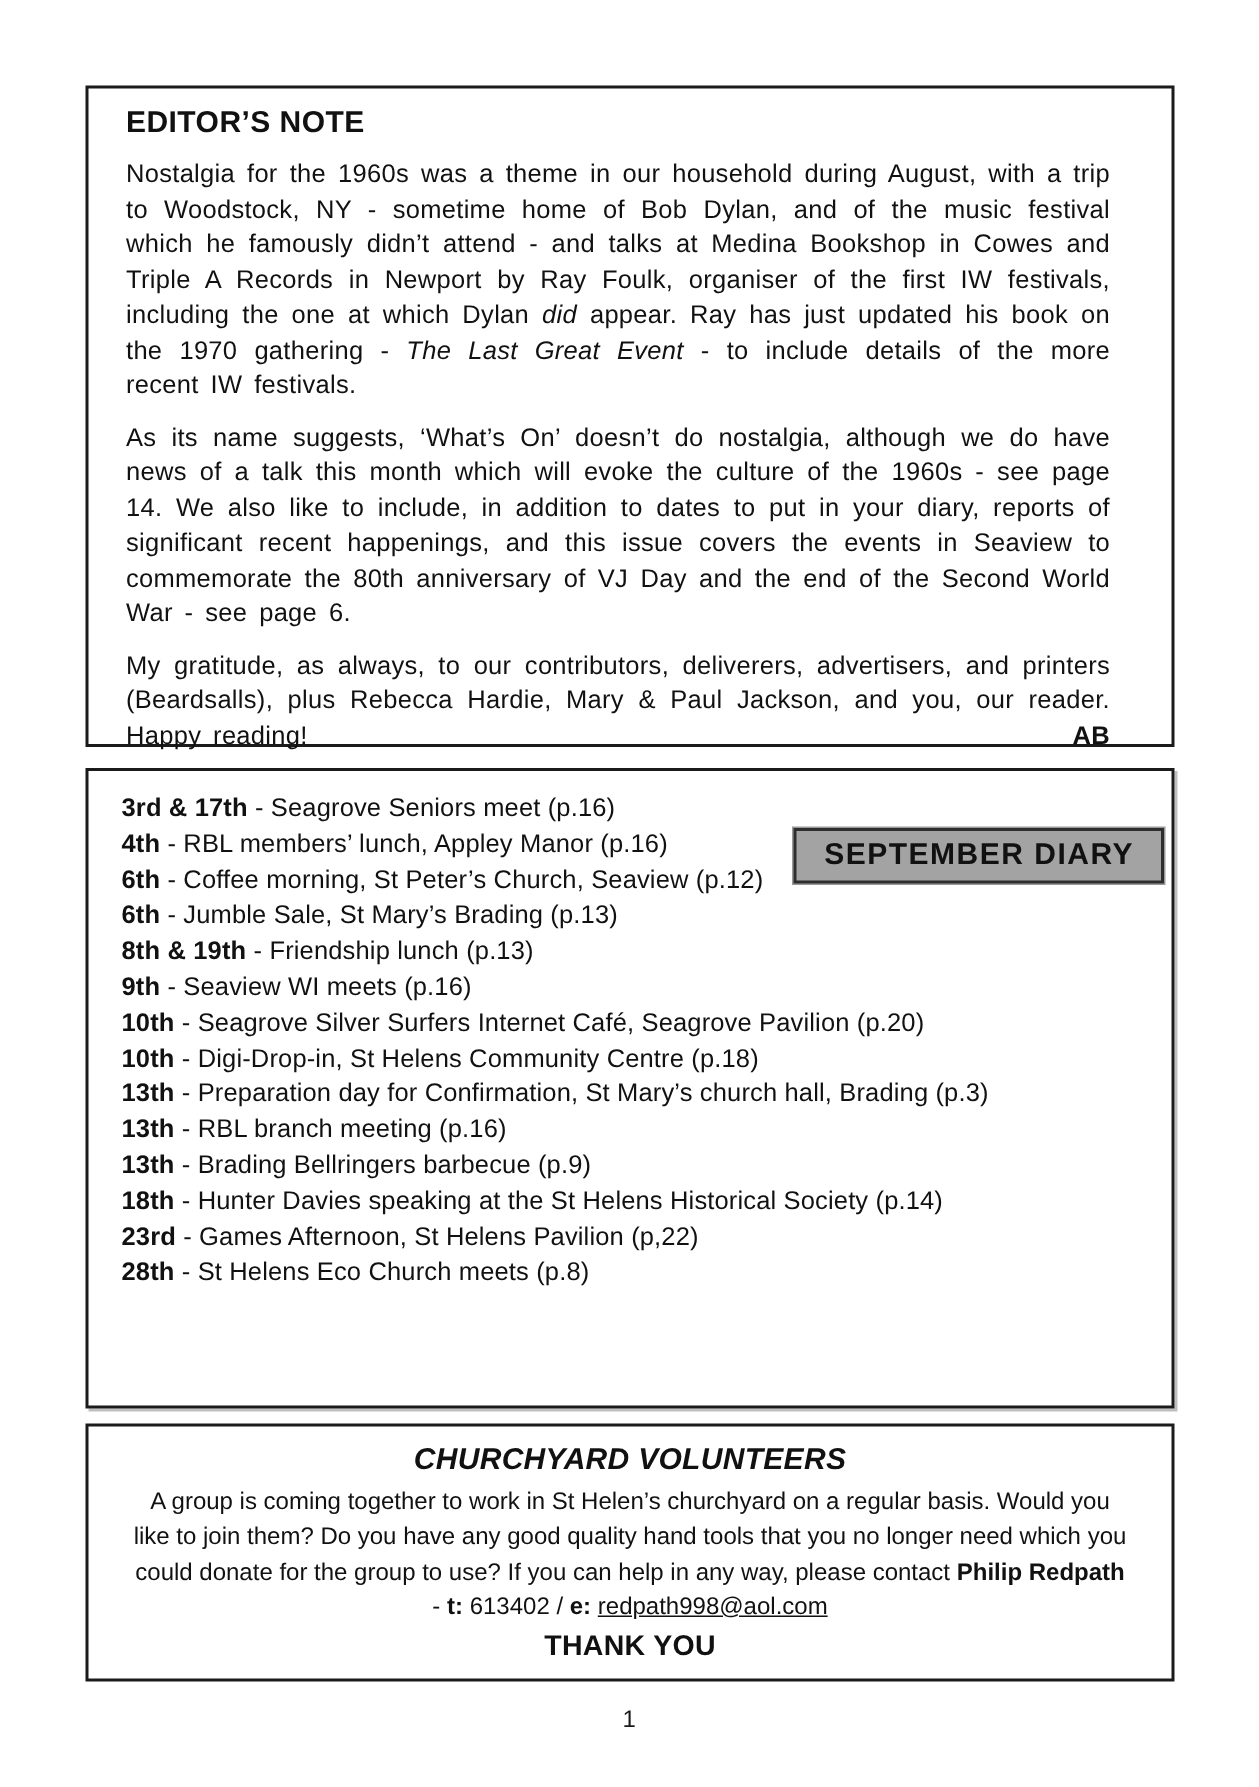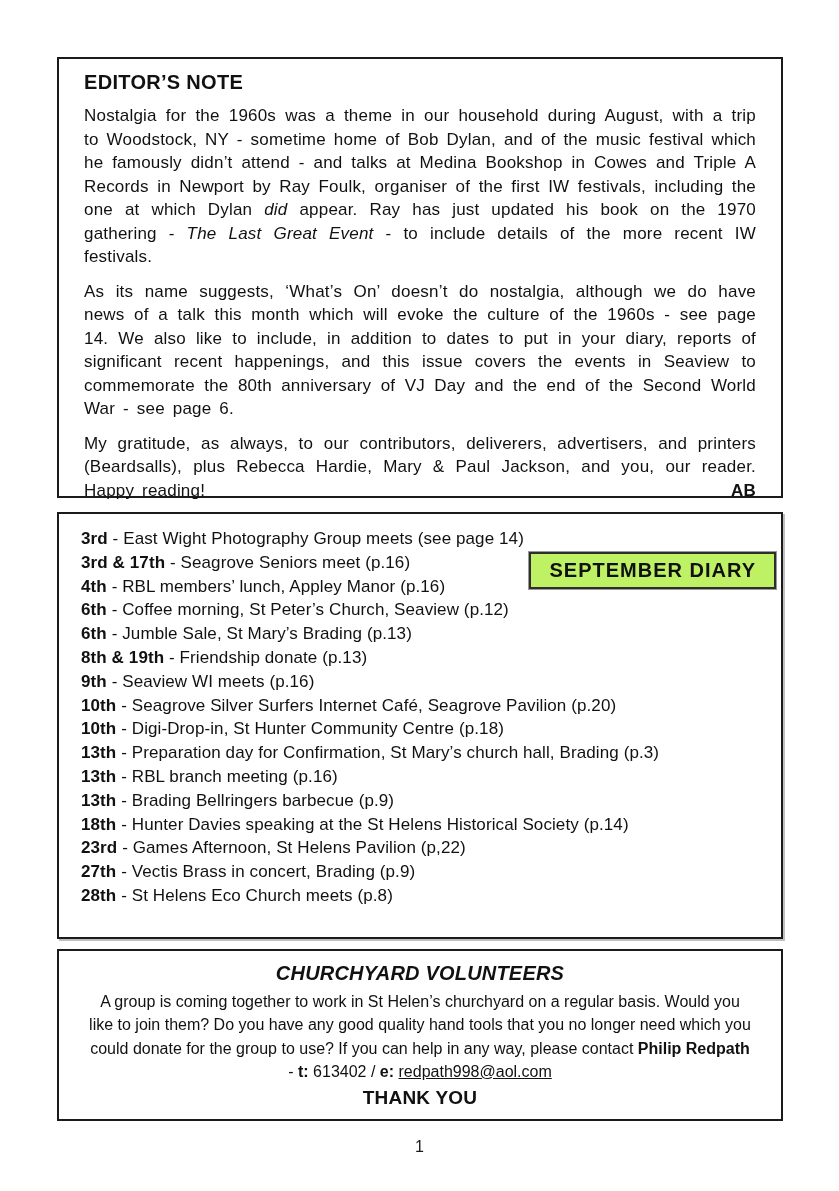--- a/index.html
+++ b/index.html
@@ -22,32 +22,32 @@
   .editors-note { top: 57px; height: 441px; padding: 8px 25px 0 25px; }
   .note-title {
     font-size: 20px; font-weight: bold;
     letter-spacing: 0.3px;
     margin: 4px 0 10px 0;
   }
   .editors-note p {
     font-size: 17px; line-height: 23.5px;
     text-align: justify;
     word-spacing: 3px; letter-spacing: 0.2px;
-    margin: 0 0 11px 0;
+    margin: 0 16px 11px 0;
   }
   .initials { float: right; font-weight: bold; word-spacing: normal; }
   
   .diary { top: 512px; height: 427px; padding: 13px 20px 0 22px; box-shadow: 2px 2px 0 rgba(0,0,0,0.25); }
   .diary-row { font-size: 17px; line-height: 23.8px; letter-spacing: 0.1px; white-space: nowrap; }
   .diary-row b { font-weight: bold; }
   .sept-box {
     position: absolute; top: 38px; right: 5px;
     border: 2px solid #2e2e2e;
     box-shadow: 0 0 0 1px #999999;
-    background: #bef264;
+    background: #a3a3a3;
     padding: 5px 18px;
     font-size: 20px; font-weight: bold; letter-spacing: 1px;
   }
   
   .churchyard { top: 949px; height: 172px; padding: 5px 28px 0 28px; text-align: center; }
   .church-title { font-size: 20px; font-weight: bold; margin: 6px 0 5px 0; letter-spacing: 0.2px; font-style: italic; }
   .church-body { font-size: 16px; line-height: 23.3px; margin: 2px 0 3px 0; }
   .church-body b { font-weight: bold; }
   .email { text-decoration: underline; cursor: pointer; text-align: center; }
   .thank-you { font-size: 19px; font-weight: bold; margin-top: 4px; letter-spacing: 0.2px; }
@@ -64,35 +64,33 @@
 
   <section class="box editors-note">
     <h2 class="note-title">EDITOR’S NOTE</h2>
     <p><span>Nostalgia for the 1960s was a theme in our household during August, with a trip to Woodstock, NY - sometime home of Bob Dylan, and of the music festival which he famously didn’t attend - and talks at Medina Bookshop in Cowes and Triple A Records in Newport by Ray Foulk, organiser of the first IW festivals, including the one at which Dylan </span><i>did</i><span> appear. Ray has just updated his book on the 1970 gathering - </span><i>The Last Great Event</i><span> - to include details of the more recent IW festivals.</span></p>
     <p><span>As its name suggests, ‘What’s On’ doesn’t do nostalgia, although we do have news of a talk this month which will evoke the culture of the 1960s - see page 14. We also like to include, in addition to dates to put in your diary, reports of significant recent happenings, and this issue covers the events in Seaview to commemorate the 80th anniversary of VJ Day and the end of the Second World War - see page 6.</span></p>
     <p><span>My gratitude, as always, to our contributors, deliverers, advertisers, and printers (Beardsalls), plus Rebecca Hardie, Mary &amp; Paul Jackson, and you, our reader. Happy reading!</span><b class="initials">AB</b></p>
   </section>
 
   <section class="box diary">
     <div class="sept-box">SEPTEMBER DIARY</div>
-    <div class="diary-row"><b>3rd</b><span> - </span><span>East Wight Photography Group meets (see page 14)</span></div>
     <div class="diary-row"><b>3rd &amp; 17th</b><span> - </span><span>Seagrove Seniors meet (p.16)</span></div>
     <div class="diary-row"><b>4th</b><span> - </span><span>RBL members’ lunch, Appley Manor (p.16)</span></div>
     <div class="diary-row"><b>6th</b><span> - </span><span>Coffee morning, St Peter’s Church, Seaview (p.12)</span></div>
     <div class="diary-row"><b>6th</b><span> - </span><span>Jumble Sale, St Mary’s Brading (p.13)</span></div>
-    <div class="diary-row"><b>8th &amp; 19th</b><span> - </span><span>Friendship donate (p.13)</span></div>
+    <div class="diary-row"><b>8th &amp; 19th</b><span> - </span><span>Friendship lunch (p.13)</span></div>
     <div class="diary-row"><b>9th</b><span> - </span><span>Seaview WI meets (p.16)</span></div>
     <div class="diary-row"><b>10th</b><span> - </span><span>Seagrove Silver Surfers Internet Café, Seagrove Pavilion (p.20)</span></div>
-    <div class="diary-row"><b>10th</b><span> - </span><span>Digi-Drop-in, St Hunter Community Centre (p.18)</span></div>
+    <div class="diary-row"><b>10th</b><span> - </span><span>Digi-Drop-in, St Helens Community Centre (p.18)</span></div>
     <div class="diary-row"><b>13th</b><span> - </span><span>Preparation day for Confirmation, St Mary’s church hall, Brading (p.3)</span></div>
     <div class="diary-row"><b>13th</b><span> - </span><span>RBL branch meeting (p.16)</span></div>
     <div class="diary-row"><b>13th</b><span> - </span><span>Brading Bellringers barbecue (p.9)</span></div>
     <div class="diary-row"><b>18th</b><span> - </span><span>Hunter Davies speaking at the St Helens Historical Society (p.14)</span></div>
     <div class="diary-row"><b>23rd</b><span> - </span><span>Games Afternoon, St Helens Pavilion (p,22)</span></div>
-    <div class="diary-row"><b>27th</b><span> - </span><span>Vectis Brass in concert, Brading (p.9)</span></div>
     <div class="diary-row"><b>28th</b><span> - </span><span>St Helens Eco Church meets (p.8)</span></div>
   </section>
 
   <section class="box churchyard">
     <h2 class="church-title">CHURCHYARD VOLUNTEERS</h2>
     <p class="church-body"><span>A group is coming together to work in St Helen’s churchyard on a regular basis. Would you like to join them?  Do you have any good quality hand tools that you no longer need which you could donate for the group to use? If you can help in any way, please contact </span><b>Philip Redpath</b><span> - </span><b>t:</b><span> 613402 / </span><b>e:</b> <u class="email">redpath998@aol.com</u></p>
     <div class="thank-you">THANK YOU</div>
   </section>
 
   <div class="page-number">1</div>

